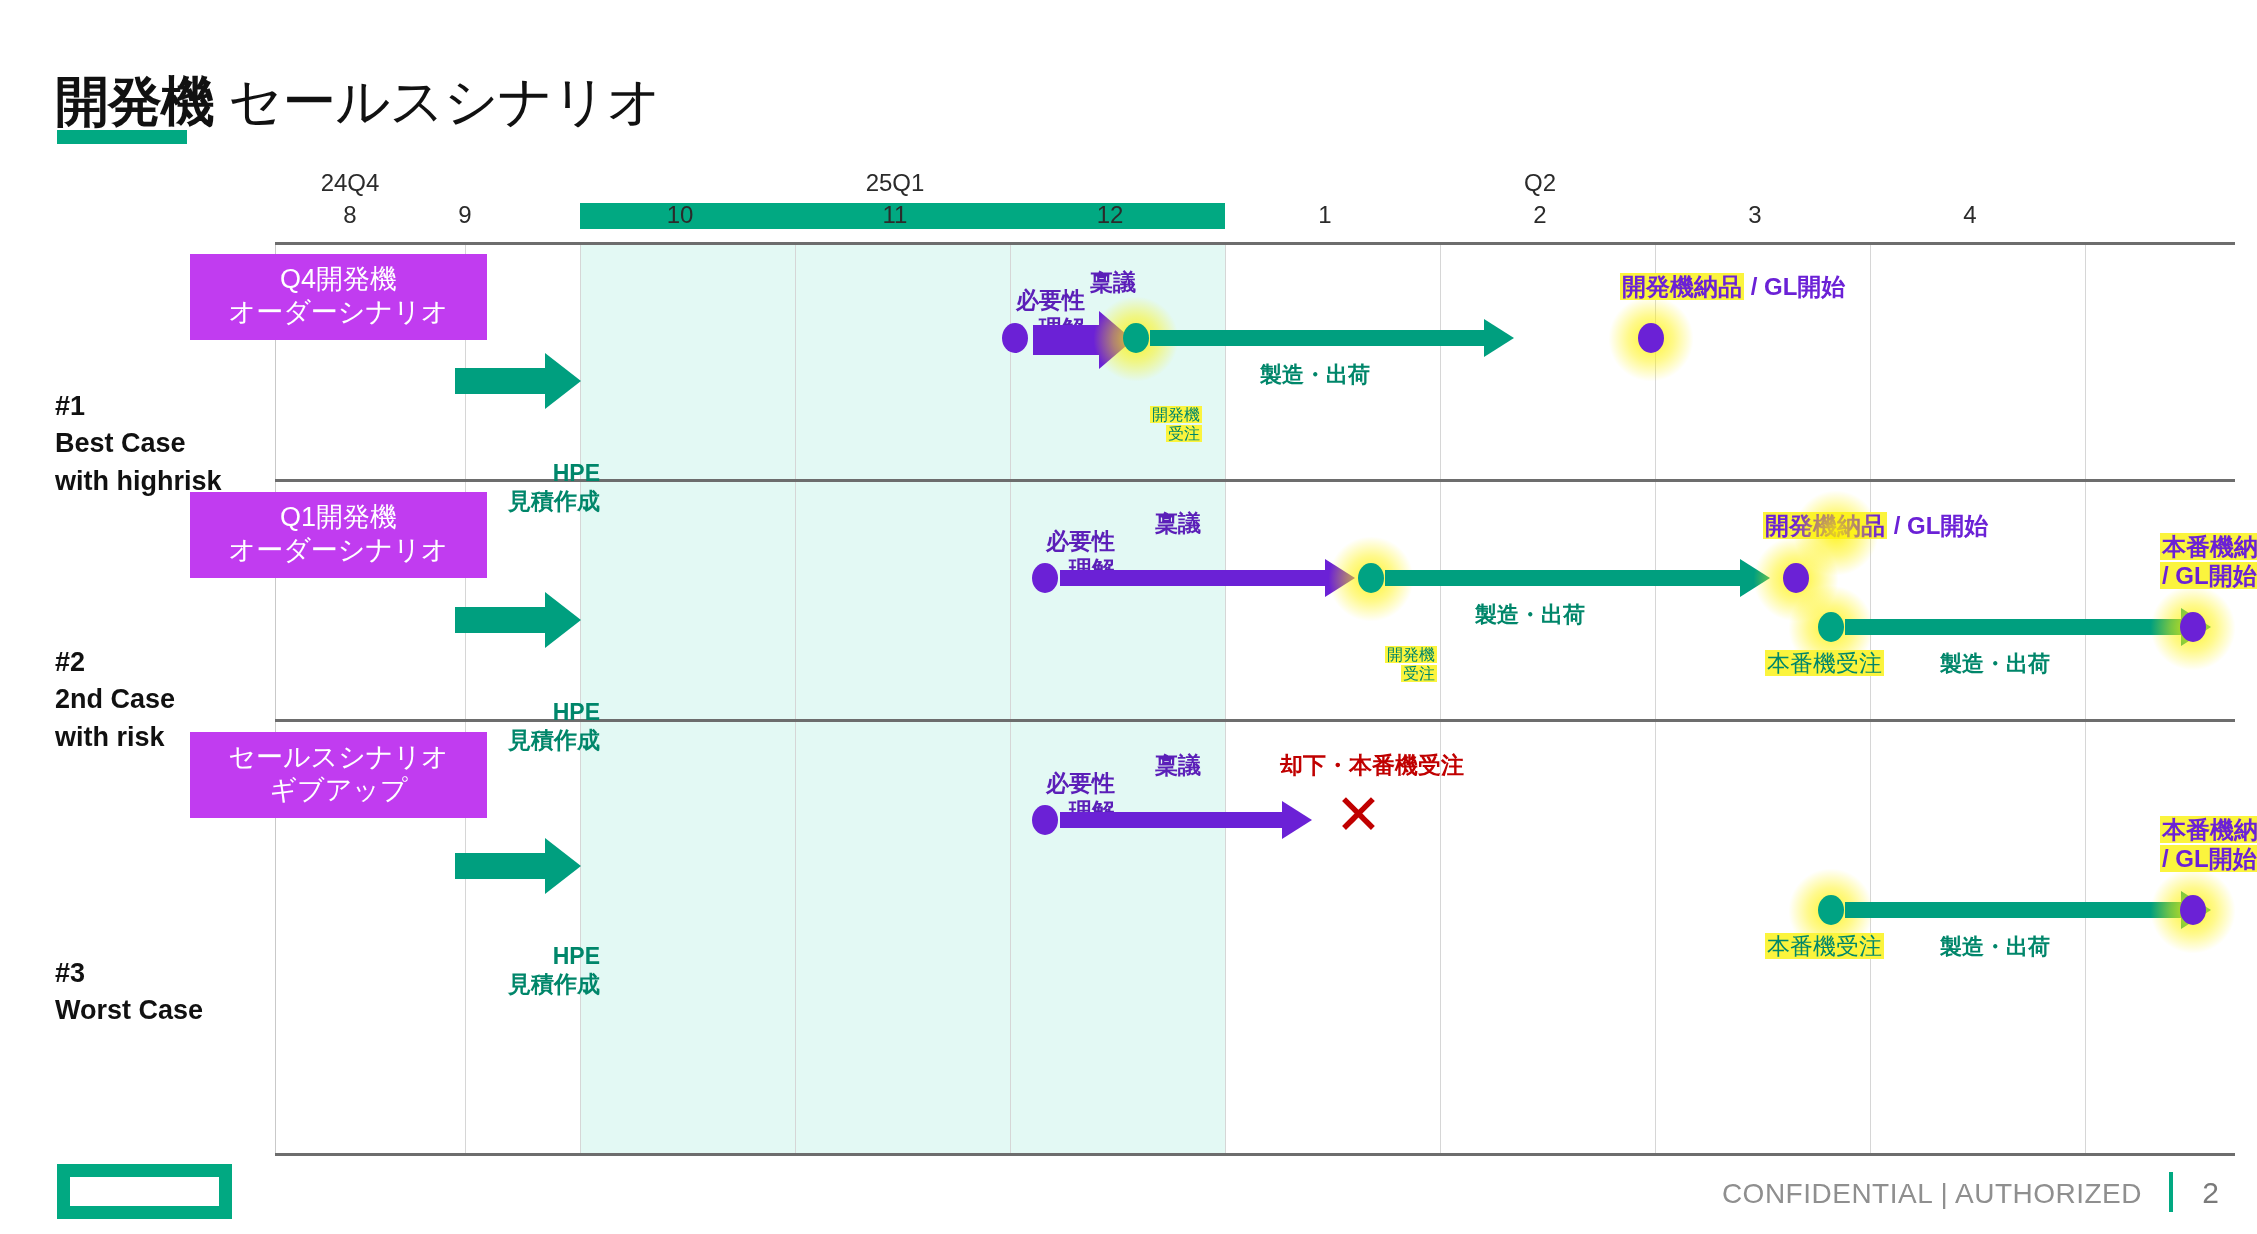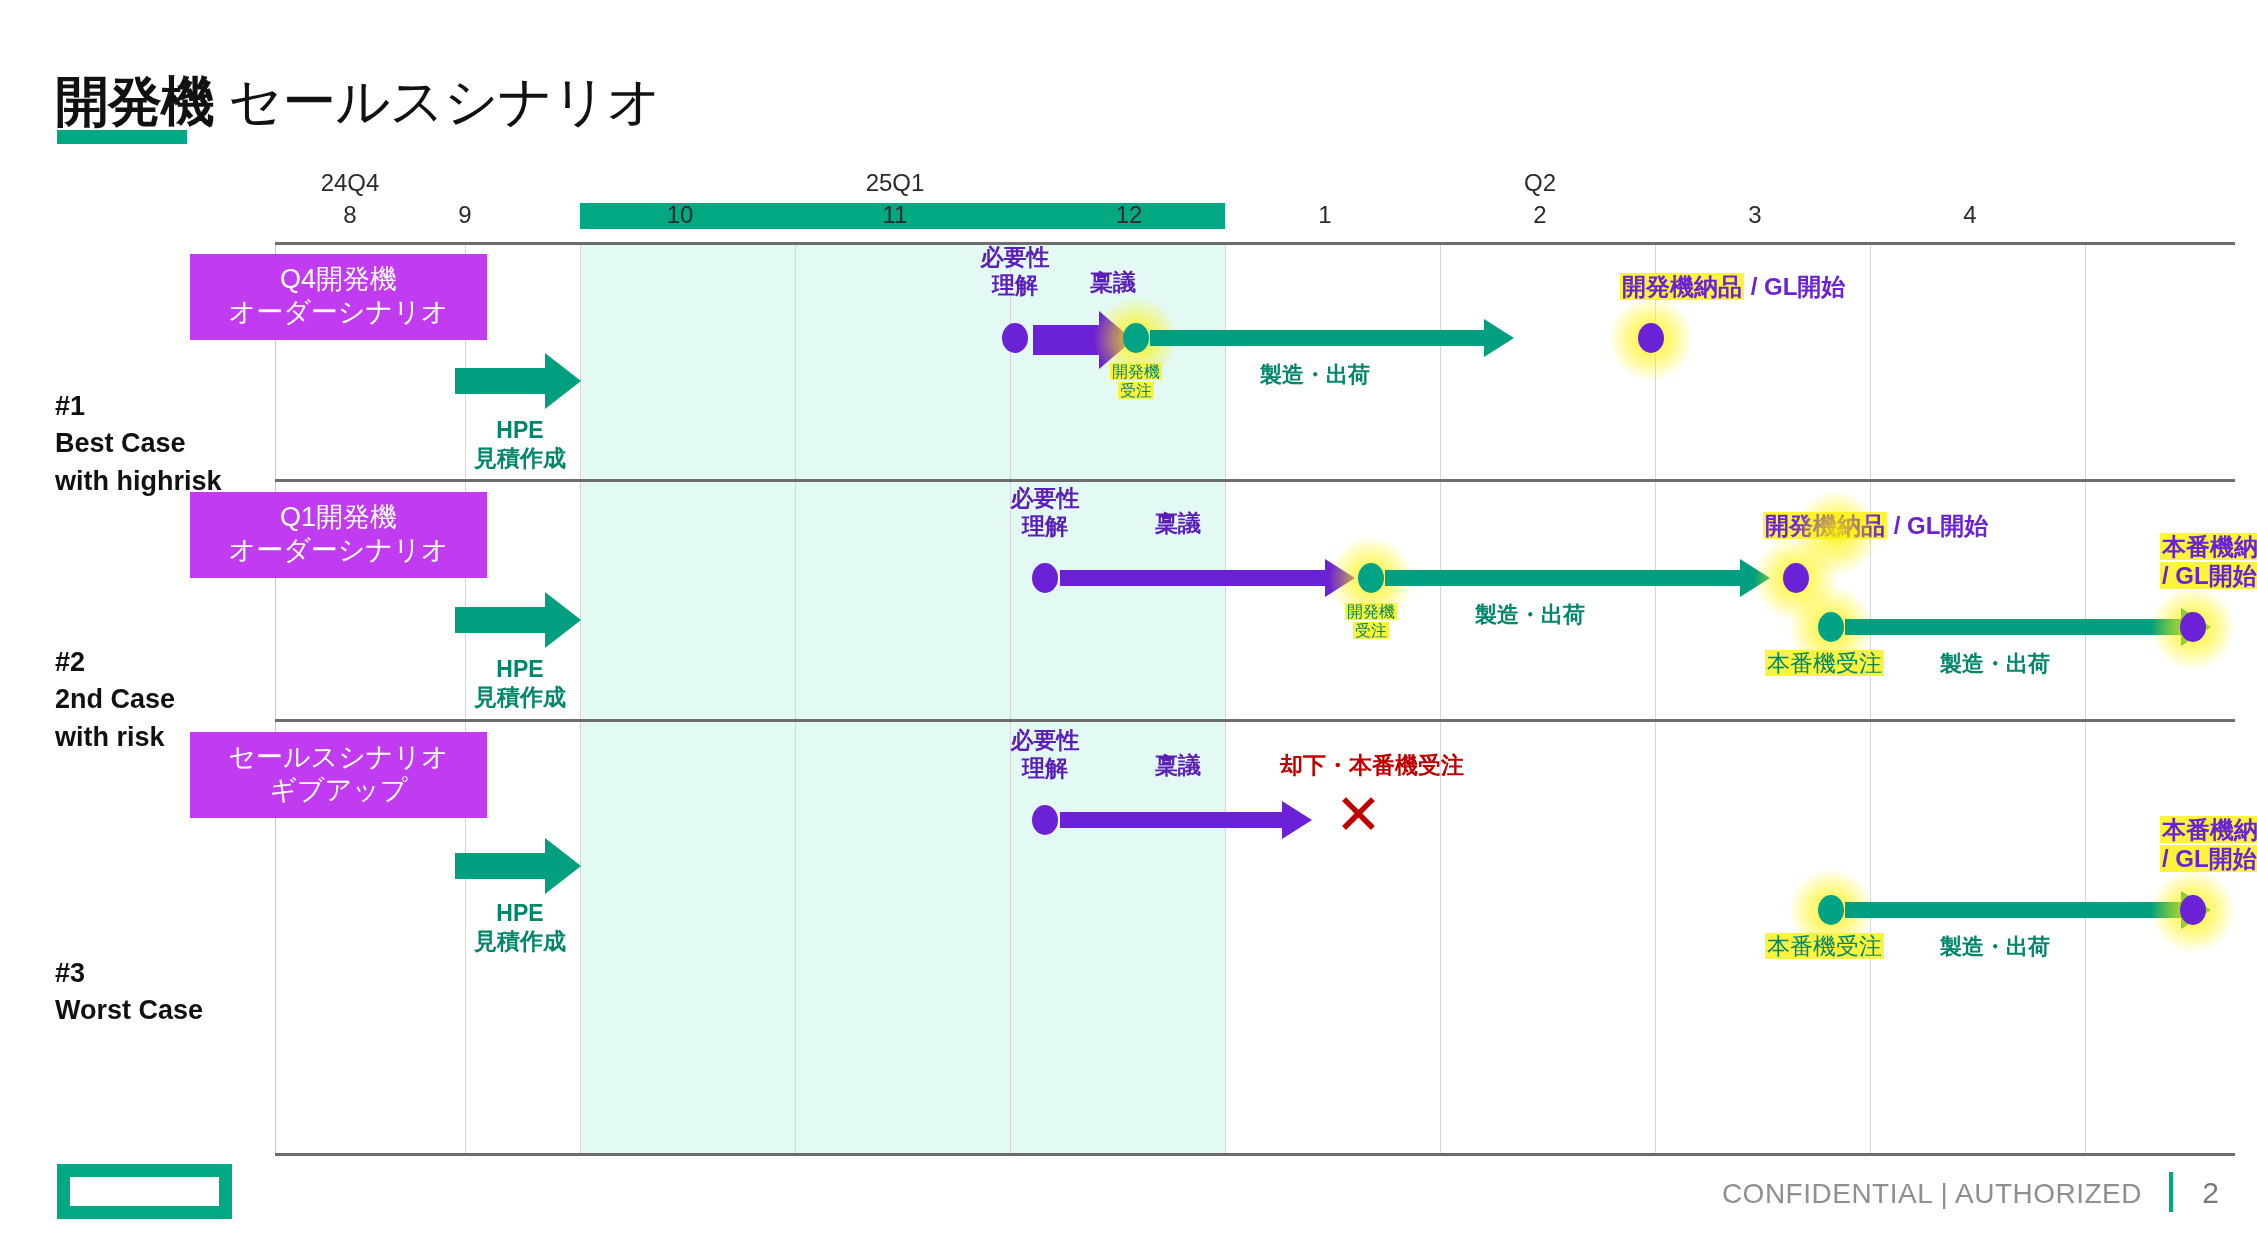--- a/index.html
+++ b/index.html
@@ -92,21 +92,21 @@
     position:absolute;width:86px;height:86px;border-radius:50%;
     background:radial-gradient(circle,rgba(255,242,0,.85) 0%,rgba(255,242,0,.45) 38%,rgba(255,242,0,0) 70%);
   }
 
   
   .anno{position:absolute;white-space:nowrap;line-height:1.2;}
   .anno.purple-t{color:#5b1fb8;font-weight:700;font-size:23px;}
   .anno.green-t{color:#00866a;font-weight:700;font-size:23px;}
   .anno.green-plain{color:#00866a;font-weight:700;font-size:22px;}
   .anno.red-t{color:#c00000;font-weight:700;font-size:23px;}
-  .anno.center{text-align:center;}
+  .anno.center{text-align:right;margin-top:43px;}
   .hl{background:#fbf43d;padding:0 2px;}
   .hl-green{background:#fbf43d;color:#00866a;padding:0 2px;}
   .plainpurple{color:#6b21d6;font-weight:700;}
 
   
   .xmark{position:absolute;color:#c00000;font-size:56px;font-weight:700;line-height:1;}
 
   
   #hpe-logo{left:57px;top:1164px;width:175px;height:55px;border:13px solid #01A982;box-sizing:border-box;}
   #footer-text{right:115px;top:1178px;font-size:28px;color:#8f8f8f;letter-spacing:.5px;white-space:nowrap;}
@@ -138,21 +138,21 @@
   <div class="vgrid" style="left:1810px;"></div>
 
   <div class="qlabel" style="left:-25px;top:-76px;">24Q4</div>
   <div class="qlabel" style="left:520px;top:-76px;">25Q1</div>
   <div class="qlabel" style="left:1165px;top:-76px;">Q2</div>
 
   <div class="mlabel" style="left:-25px;top:-44px;">8</div>
   <div class="mlabel" style="left:90px;top:-44px;">9</div>
   <div class="mlabel" style="left:305px;top:-44px;">10</div>
   <div class="mlabel" style="left:520px;top:-44px;">11</div>
-  <div class="mlabel" style="left:754px;top:-44px;text-align:center;">12</div>
+  <div class="mlabel" style="left:735px;top:-44px;text-align:center;">12</div>
   <div class="mlabel" style="left:950px;top:-44px;">1</div>
   <div class="mlabel" style="left:1165px;top:-44px;">2</div>
   <div class="mlabel" style="left:1380px;top:-44px;">3</div>
   <div class="mlabel" style="left:1595px;top:-44px;">4</div>
 
   <div class="hrule" style="top:-3px;"></div>
   <div class="hrule" style="top:234px;"></div>
   <div class="hrule" style="top:474px;"></div>
   <div class="hrule" style="top:908px;"></div>
 

